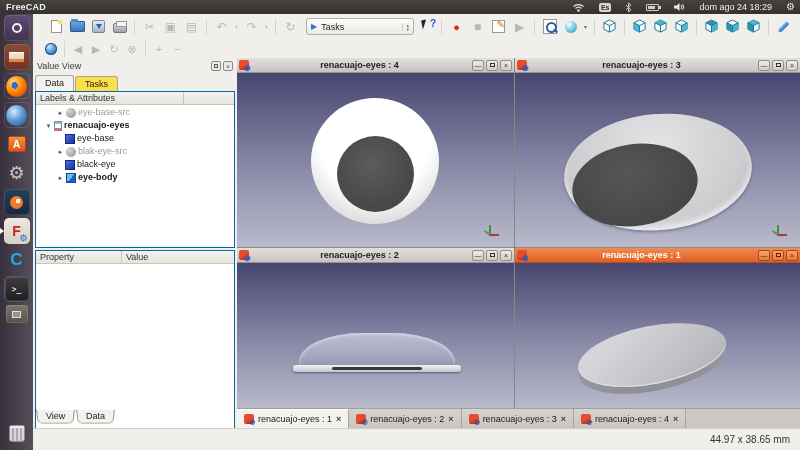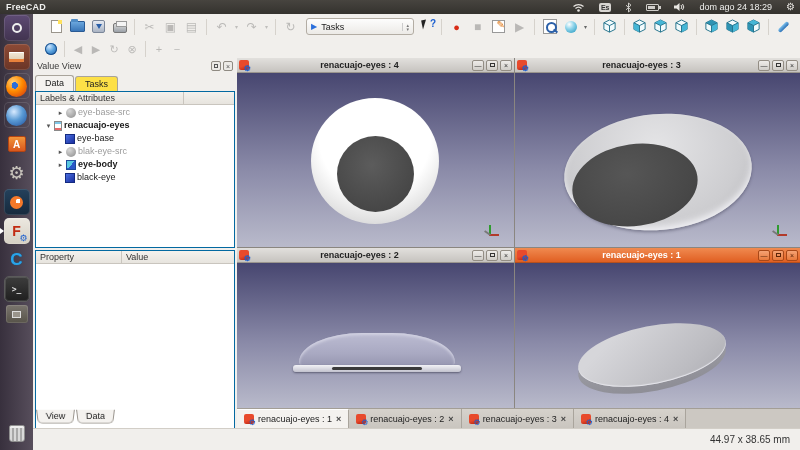--- a/index.html
+++ b/index.html
@@ -455,27 +455,27 @@
           <div class="trow">
             <span class="ti ti-cube" style="margin-left:29px;"></span>
             <span class="lbl">eye-base</span>
           </div>
           <div class="trow">
             <span class="tw" style="margin-left:20px;">▸</span>
             <span class="ti ti-mesh"></span>
             <span class="lbl muted">blak-eye-src</span>
           </div>
           <div class="trow">
+            <span class="ti ti-cube" style="margin-left:29px;"></span>
+            <span class="lbl">black-eye</span>
+          </div>
+          <div class="trow">
             <span class="tw" style="margin-left:20px;">▸</span>
             <span class="ti ti-body"></span>
             <span class="lbl bold">eye-body</span>
-          </div>
-          <div class="trow">
-            <span class="ti ti-cube" style="margin-left:29px;"></span>
-            <span class="lbl">black-eye</span>
           </div>
         </div>
       </div>
 
       <div class="cv-box cv-prop">
         <div class="cv-colhead">
           <span class="cell" style="width:86px;">Property</span>
           <span class="cell" style="flex:1;border-right:none;">Value</span>
         </div>
       </div>

